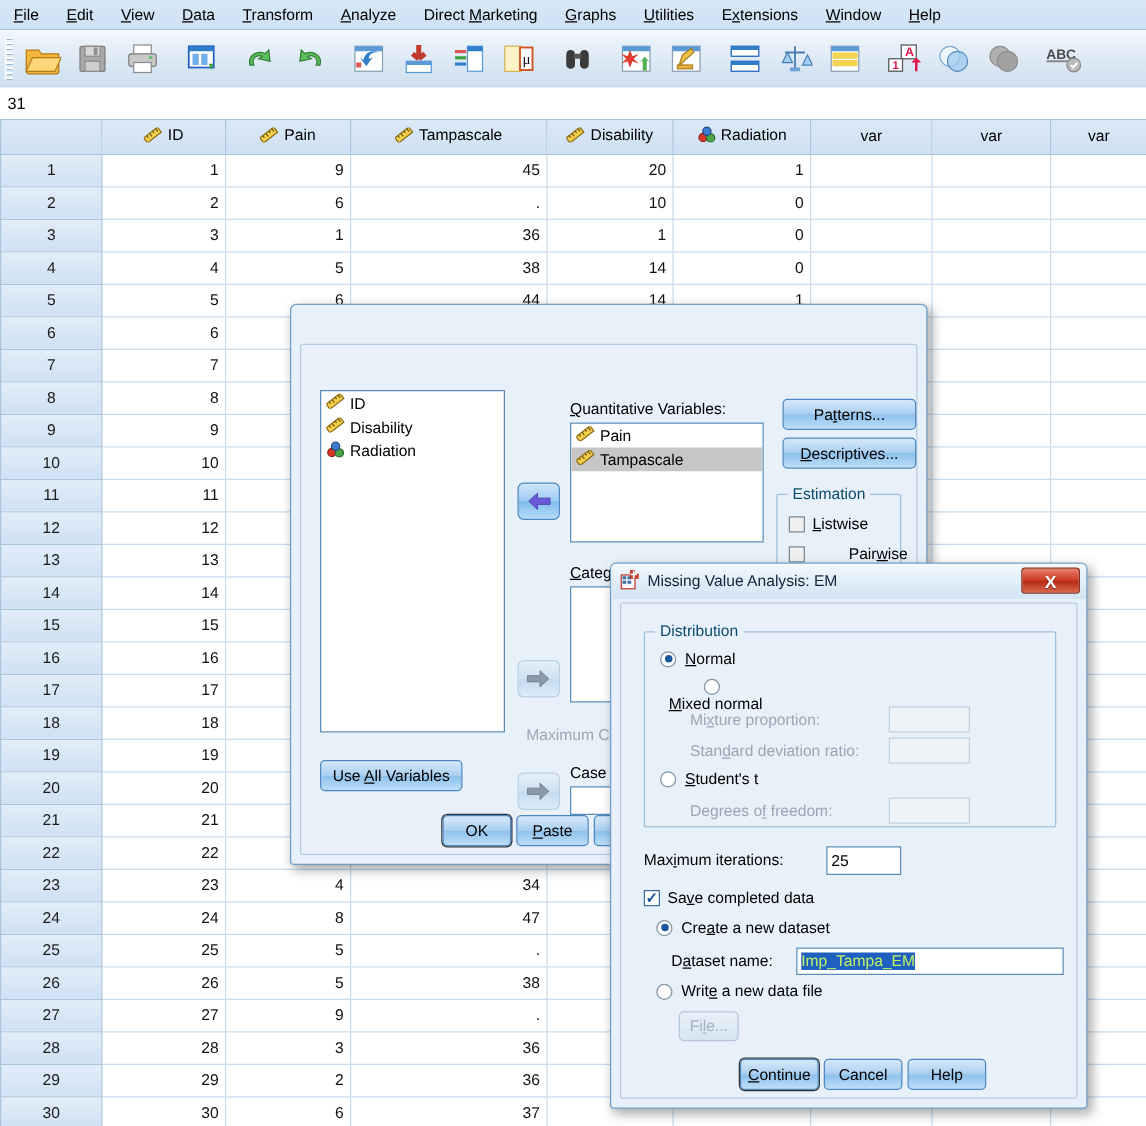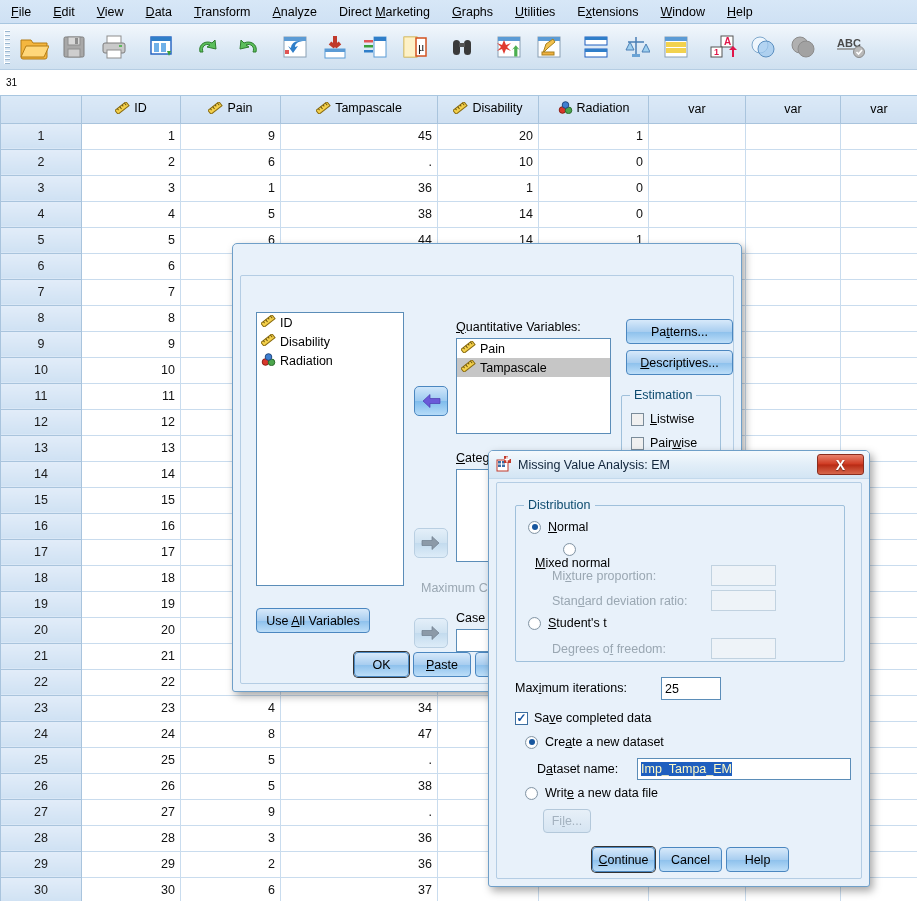--- a/index.html
+++ b/index.html
@@ -50,21 +50,21 @@
     position:absolute; left:0; top:70px; width:917px; height:26px;
     background:#eef5fb; border-bottom:1px solid #a8c6e0;
     display:flex; align-items:stretch;
   }
   #cellref {
     width:142px; border-right:1px solid #9fbdd8; background:#eef5fb;
     display:flex; align-items:center; padding-left:6px; font-size:12.5px;
   }
   #cellval {
     flex:1; background:#ffffff; display:flex; align-items:center; padding-left:5px;
-    font-size:10px; border-left:1px solid #ffffff;
+    font-size:13px; border-left:1px solid #ffffff;
   }
 
   
   #grid {
     position:absolute; left:0; top:96px; width:917px; height:805px;
     background:#ffffff; overflow:hidden;
   }
   table.sheet { border-collapse:collapse; table-layout:fixed; width:917px; }
   table.sheet th, table.sheet td {
     height:26px; padding:0 5px; font-size:12.5px; overflow:hidden; white-space:nowrap;
@@ -177,21 +177,21 @@
         border:1px solid #8496a5; background:radial-gradient(#ffffff 52%, #e2e8ee 100%);
         display:inline-flex; align-items:center; justify-content:center; }
   .rb.on::after { content:""; width:6px; height:6px; border-radius:50%; background:#17569e; }
 
   
   .tinput {
     background:#ffffff; border:1px solid #5b8db8; font-size:12.5px; color:#000;
     display:flex; align-items:center; padding-left:3px;
   }
   .tinput.dis { background:#eef3f8; border-color:#c1d2e0; }
-  .sel-text { background:#1f5fbf; color:#fef9c3; }
+  .sel-text { background:#1f5fbf; color:#bef264; }
 
   .row { display:flex; align-items:center; }
 </style>
 </head>
 <body>
 
 <div id="menubar">
     <div class="menu-item"><span class="mn">F</span>ile</div>
     <div class="menu-item"><span class="mn">E</span>dit</div>
     <div class="menu-item"><span class="mn">V</span>iew</div>
@@ -846,21 +846,21 @@
     <div class="btn" style="position:absolute; left:385px; top:74px; width:107px; height:25px;">
       <span><span style="text-decoration:underline">D</span>escriptives...</span>
     </div>
 
     <div class="groupbox" style="left:380px; top:119px; width:100px; height:138px;">
       <div class="gb-title">Estimation</div>
       <div class="row" style="position:absolute; left:9px; top:16px;">
         <span class="cb"></span>
         <span class="lbl" style="margin-left:6px;"><span style="text-decoration:underline">L</span>istwise</span>
       </div>
-      <div class="row" style="position:absolute; left:9px; top:40px;">
+      <div class="row" style="position:absolute; left:9px; top:40px;gap:29px;">
         <span class="cb"></span>
         <span class="lbl" style="margin-left:6px;">Pair<span style="text-decoration:underline">w</span>ise</span>
       </div>
       <div class="row" style="position:absolute; left:9px; top:64px;">
         <span class="cb checked">
             <span class="tick">✓</span>
           </span>
         <span class="lbl" style="margin-left:6px;"><span style="text-decoration:underline">E</span>M</span>
       </div>
     </div>

